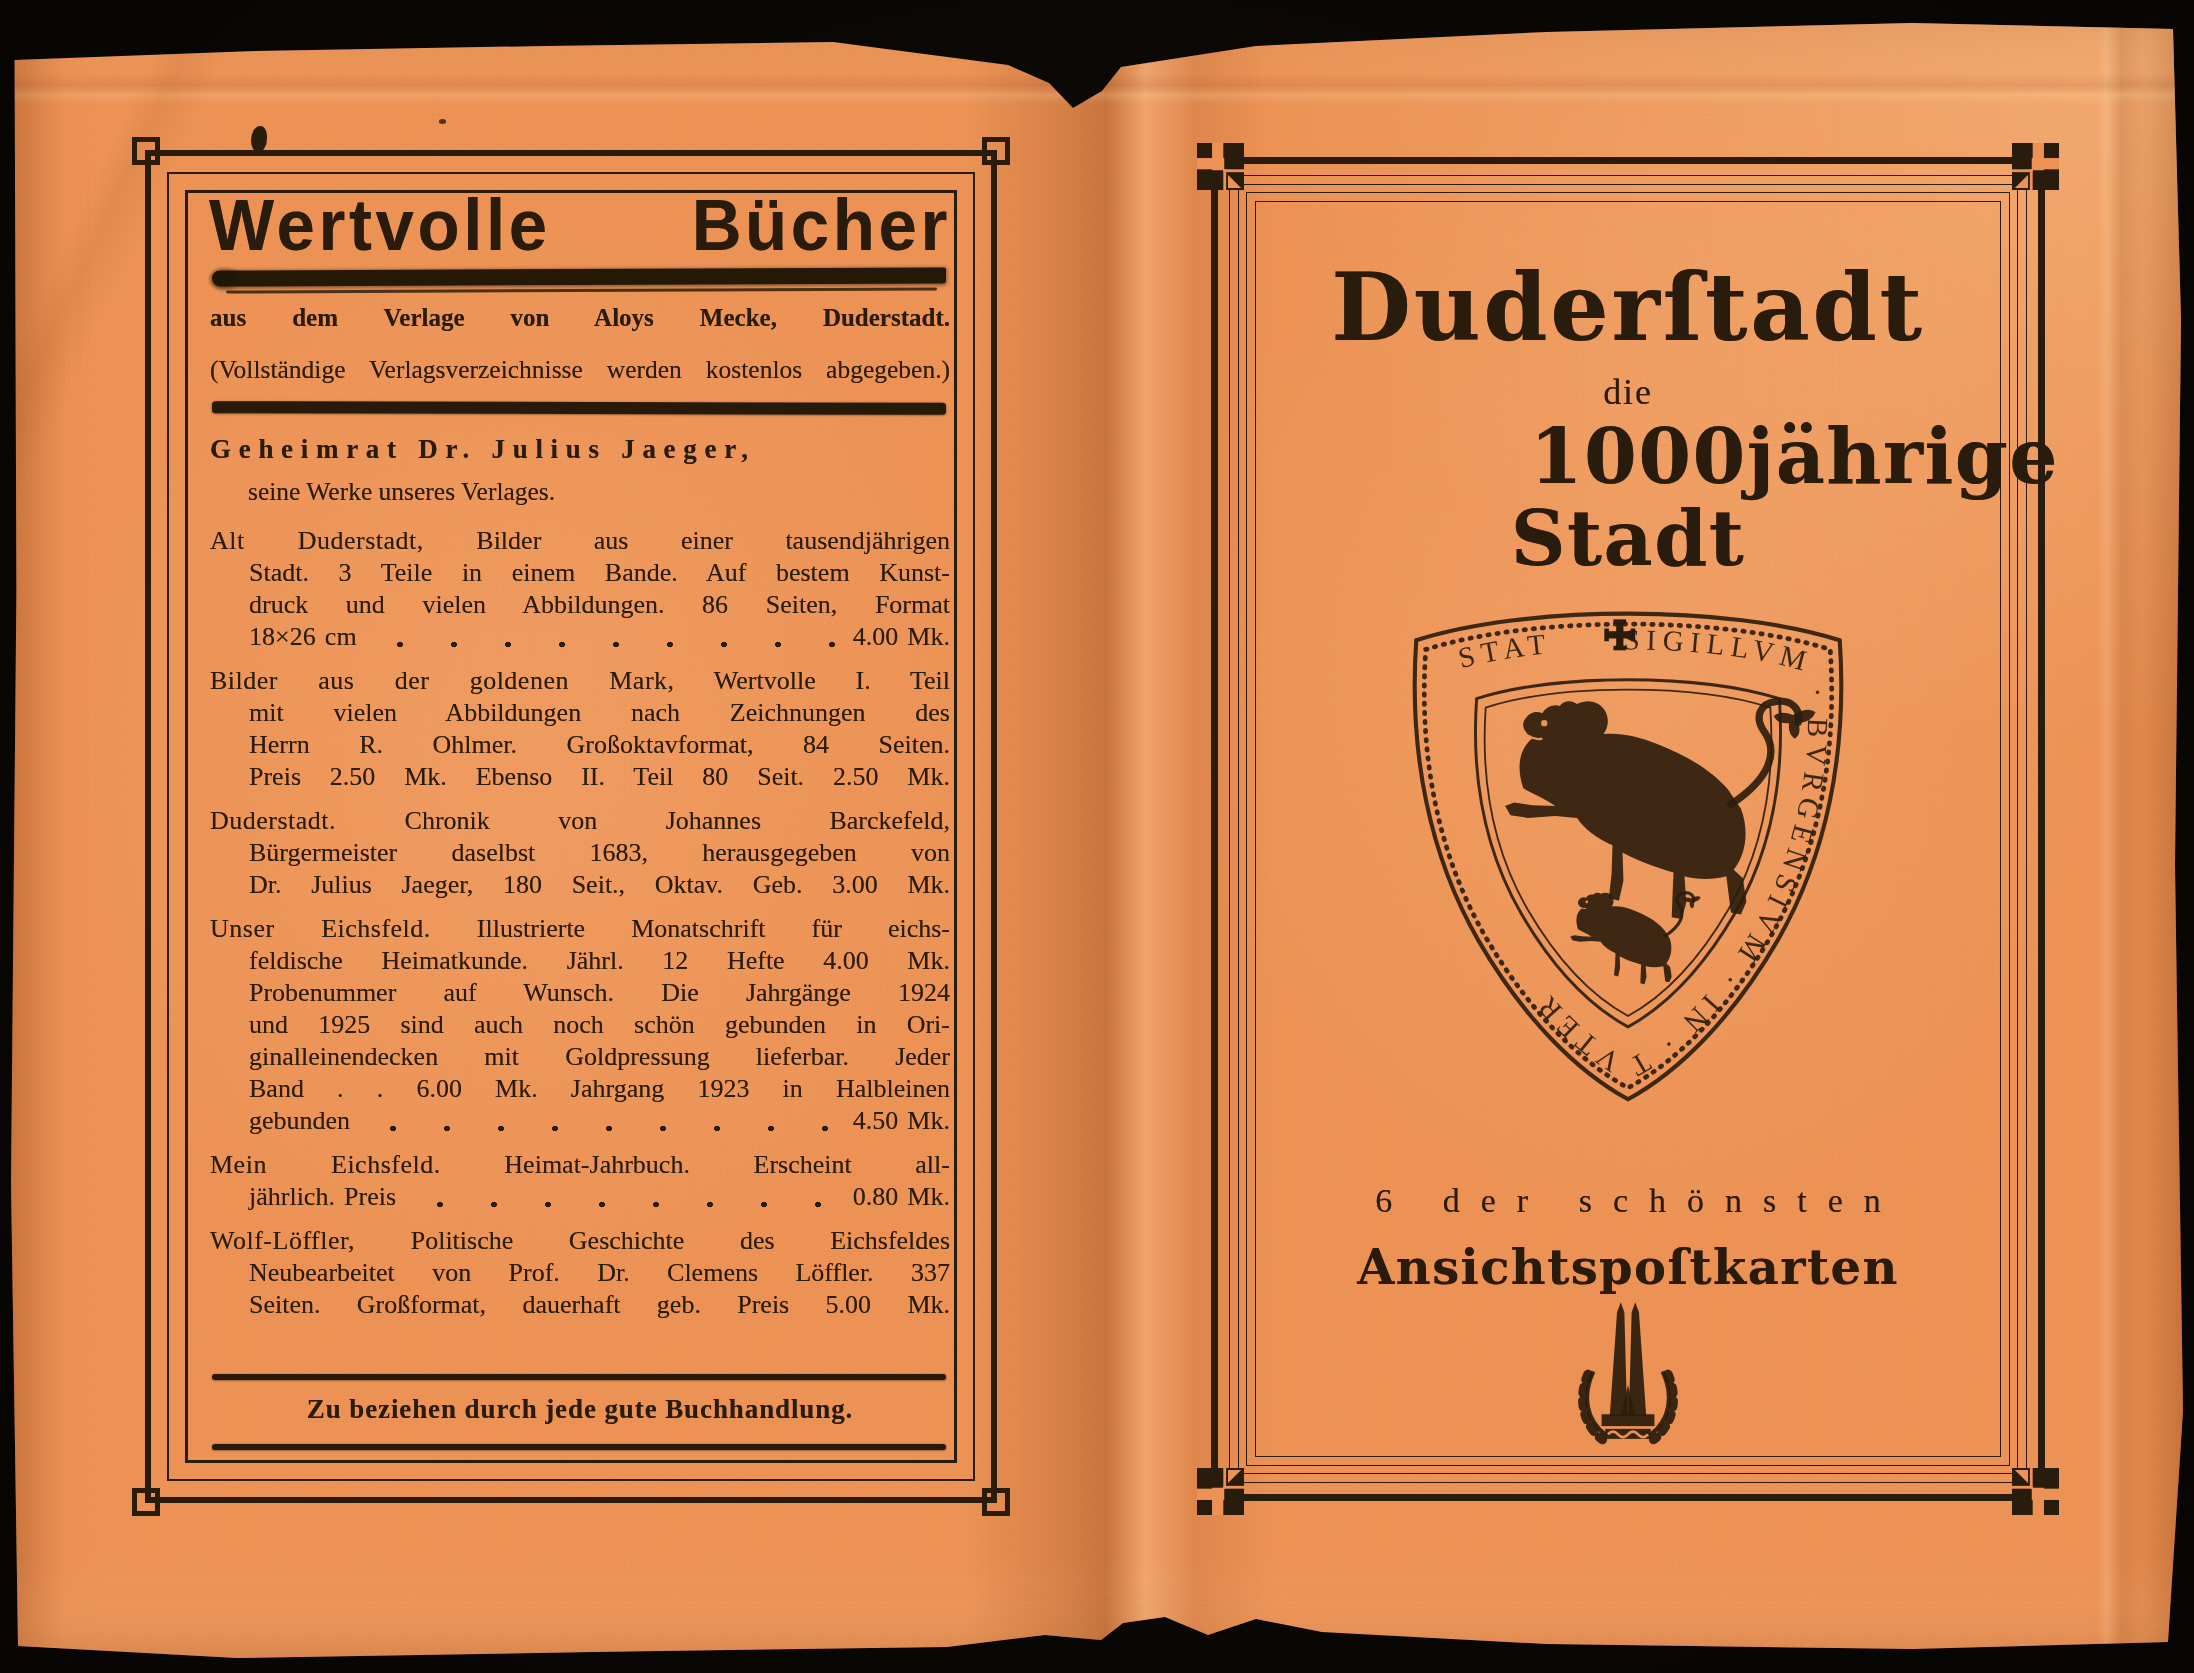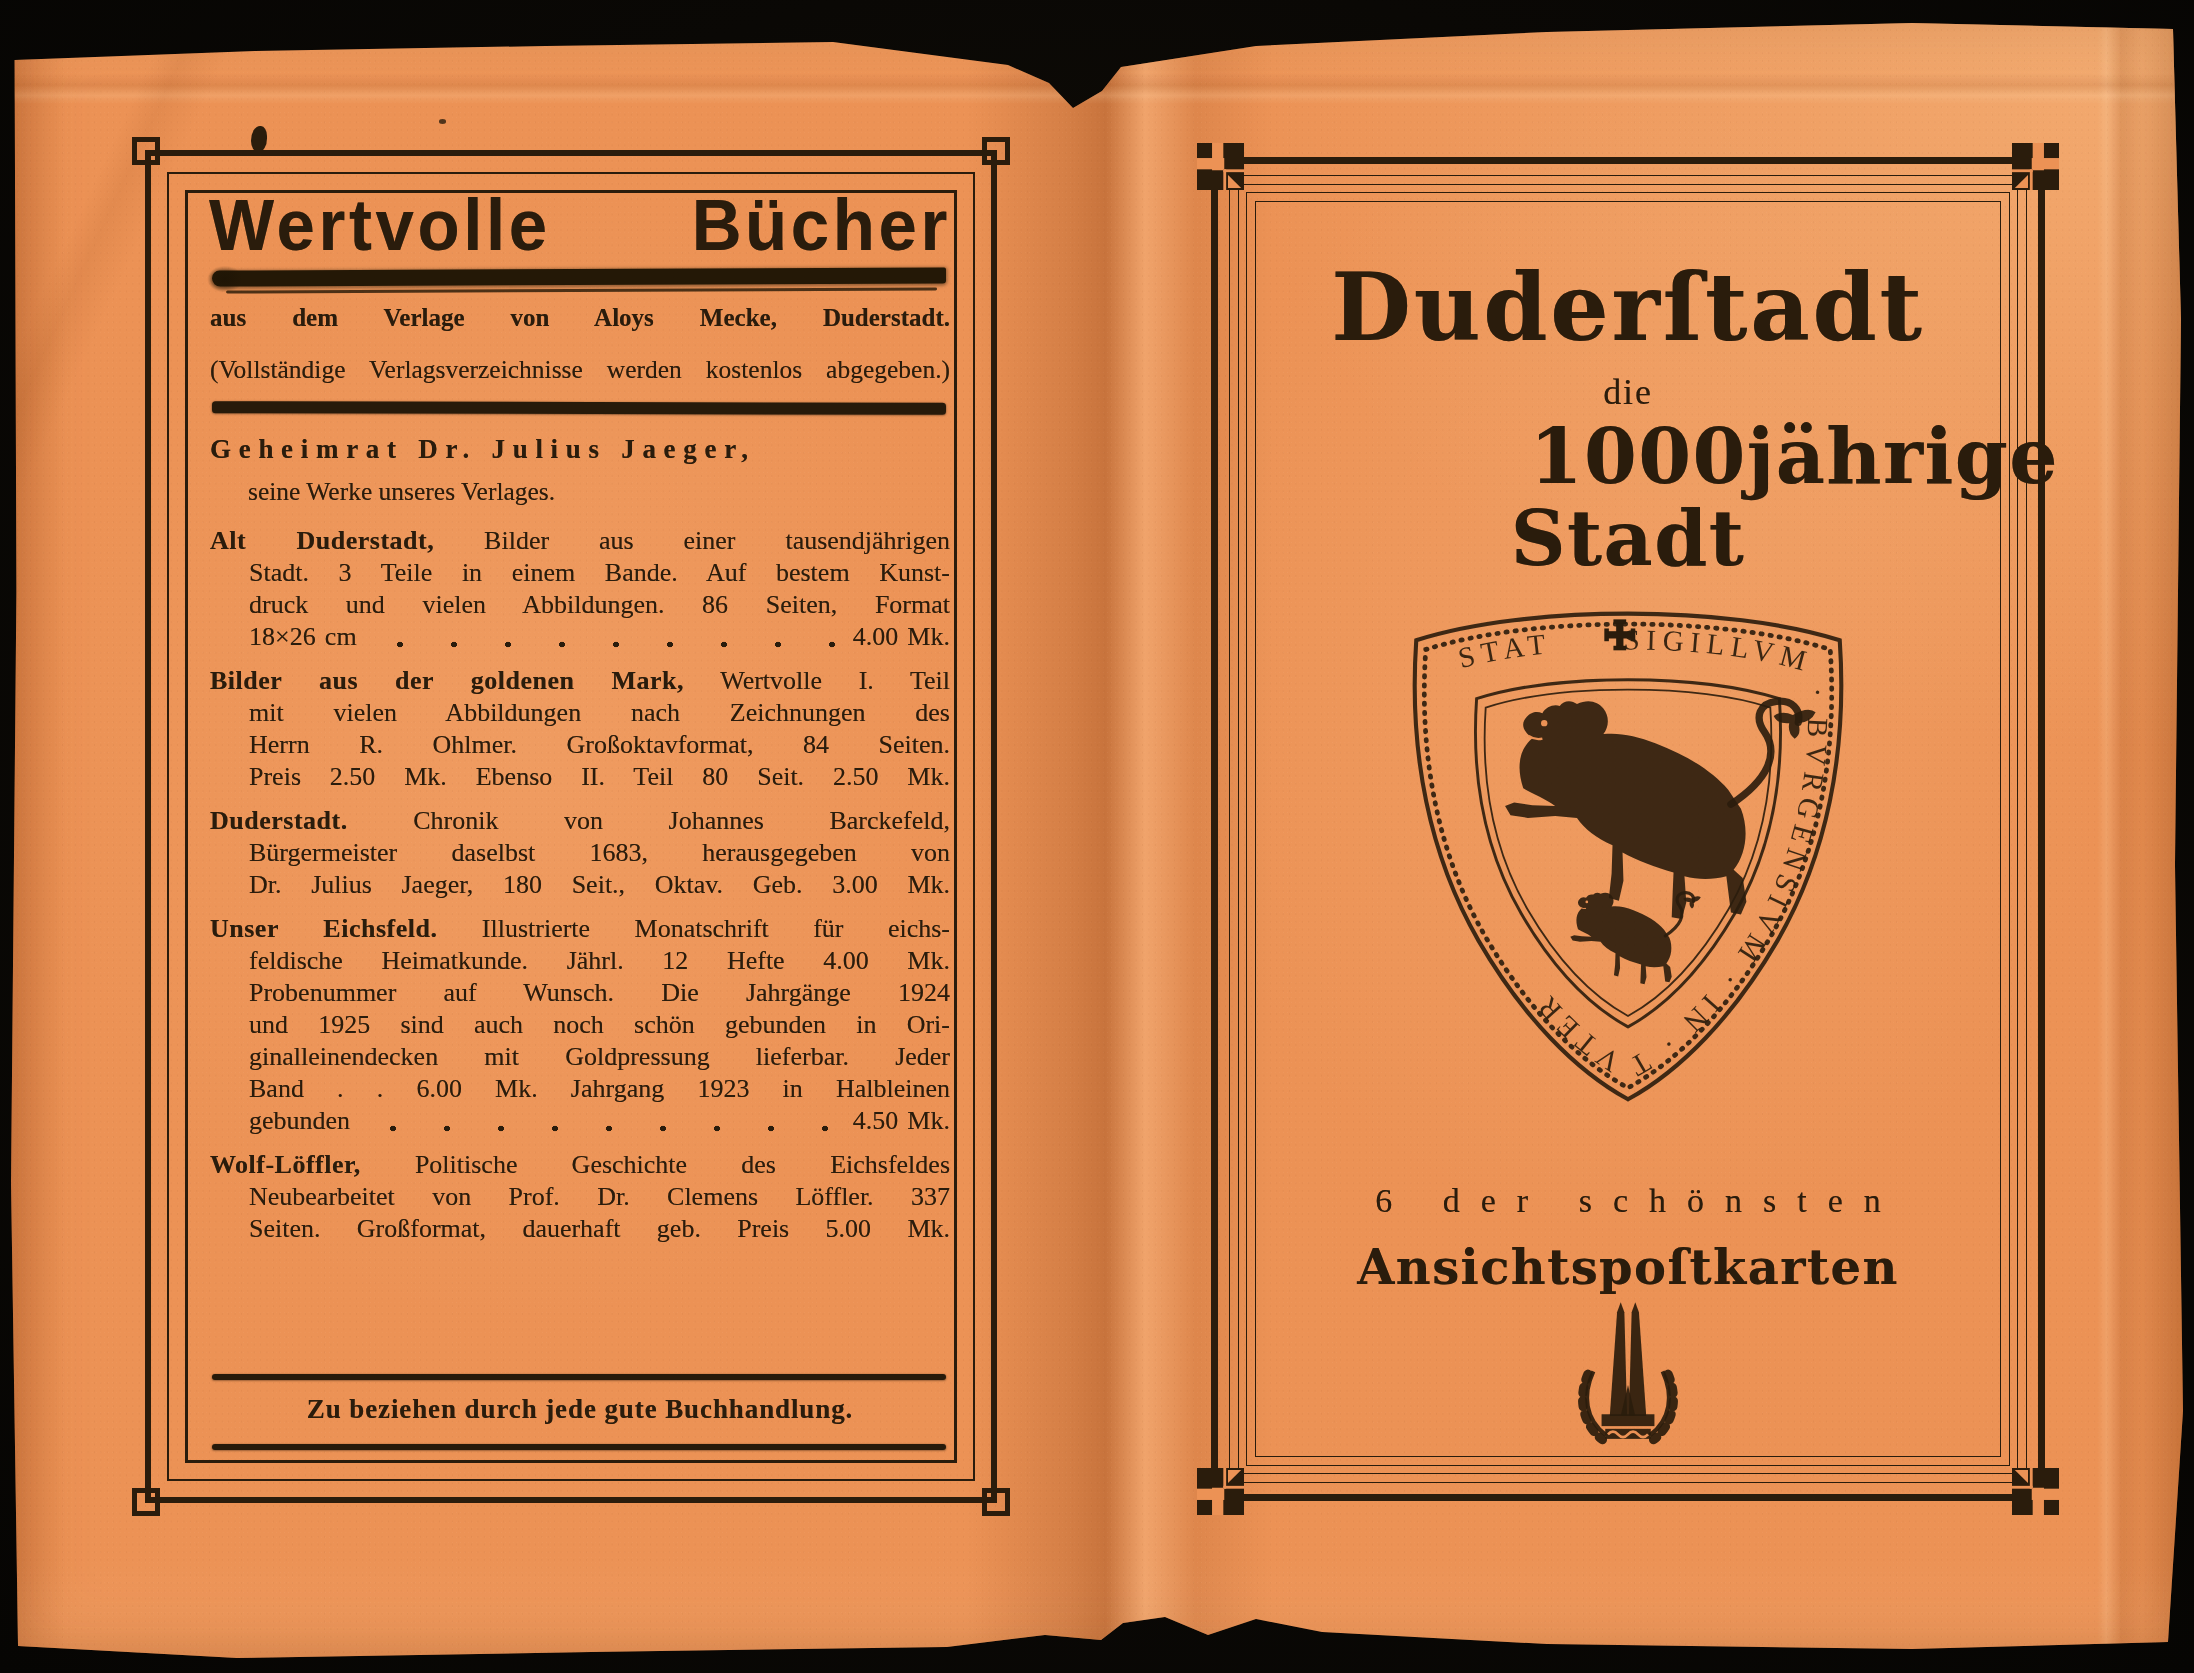--- a/index.html
+++ b/index.html
@@ -57,21 +57,21 @@
     text-align:justify;text-align-last:justify;}
   .hrule{position:absolute;left:80px;right:64px;background:#271a0a;border-radius:3.6px;box-shadow:0 0.5px 1.8px 0.5px rgba(39,26,10,.4);}
   #lp-rule2{top:265px;height:12px;transform:rotate(.12deg);}
   #lp-author{position:absolute;left:78px;top:297px;font-size:27px;font-weight:bold;letter-spacing:7.7px;}
   #lp-author-sub{position:absolute;left:116px;top:340px;font-size:25.5px;}
   #lp-entries{position:absolute;left:78px;right:60px;top:388px;}
   .entry{margin-bottom:12px;}
   .bl{font-size:26px;line-height:32px;text-align:justify;text-align-last:justify;word-spacing:2.7px;
     color:#2a1c0c;text-shadow:0 0 0.6px rgba(42,28,12,.5);}
   .bl.ind{margin-left:39px;}
-  .bl .lead{font-weight:bold;letter-spacing:0.5px;}
+  .bl .lead{font-weight:normal;letter-spacing:0.5px;}
   .bl.leader{display:flex;align-items:flex-start;text-align:left;text-align-last:left;}
   .dots{flex:1;height:7.3px;align-self:flex-end;margin:0 13.7px 5.5px 16.4px;
     background-image:radial-gradient(circle, #2a1c0c 2.7px, rgba(0,0,0,0) 3.2px);
     background-size:54px 7.3px;background-repeat:repeat-x;background-position:0 0.9px;}
   #lp-rule3{top:1237px;height:6.4px;}
   #lp-footer{position:absolute;left:78px;right:60px;top:1257px;font-size:27px;font-weight:bold;text-align:center;letter-spacing:0.9px;}
   #lp-rule4{top:1307px;height:6.4px;}
   
   #right-page{position:absolute;left:1197px;top:143px;width:862px;height:1372px;color:#2a1c0c;}
   .rrect{position:absolute;box-sizing:border-box;border-style:solid;border-color:#2a1c0c;}
@@ -153,20 +153,28 @@
         <div class="bl ind">und 1925 sind auch noch schön gebunden in Ori-</div>
         <div class="bl ind">ginalleinendecken mit Goldpressung lieferbar. Jeder</div>
         <div class="bl ind">Band . . 6.00 Mk. Jahrgang 1923 in Halbleinen</div>
         <div class="bl ind leader">
             <span>gebunden</span>
             <span class="dots"></span>
             <span>4.50 Mk.</span>
           </div>
       </div>
 
+      <div class="entry">
+        <div class="bl"><span class="lead">Mein Eichsfeld.</span><span> Heimat-Jahrbuch. Erscheint all-</span></div>
+        <div class="bl ind leader">
+            <span>jährlich. Preis</span>
+            <span class="dots"></span>
+            <span>0.80 Mk.</span>
+          </div>
+      </div>
 
       <div class="entry">
         <div class="bl"><span class="lead">Wolf-Löffler,</span><span> Politische Geschichte des Eichsfeldes</span></div>
         <div class="bl ind">Neubearbeitet von Prof. Dr. Clemens Löffler. 337</div>
         <div class="bl ind">Seiten. Großformat, dauerhaft geb. Preis 5.00 Mk.</div>
       </div>
     </div>
 
     <div id="lp-rule3" class="hrule"></div>
     <div id="lp-footer" class="ink-text">Zu beziehen durch jede gute Buchhandlung.</div>

